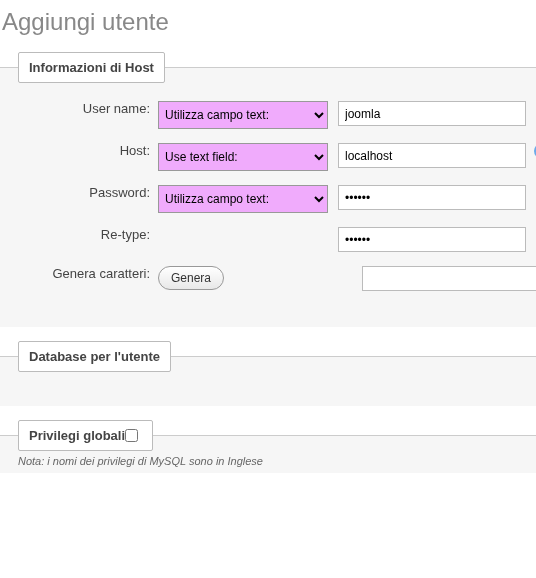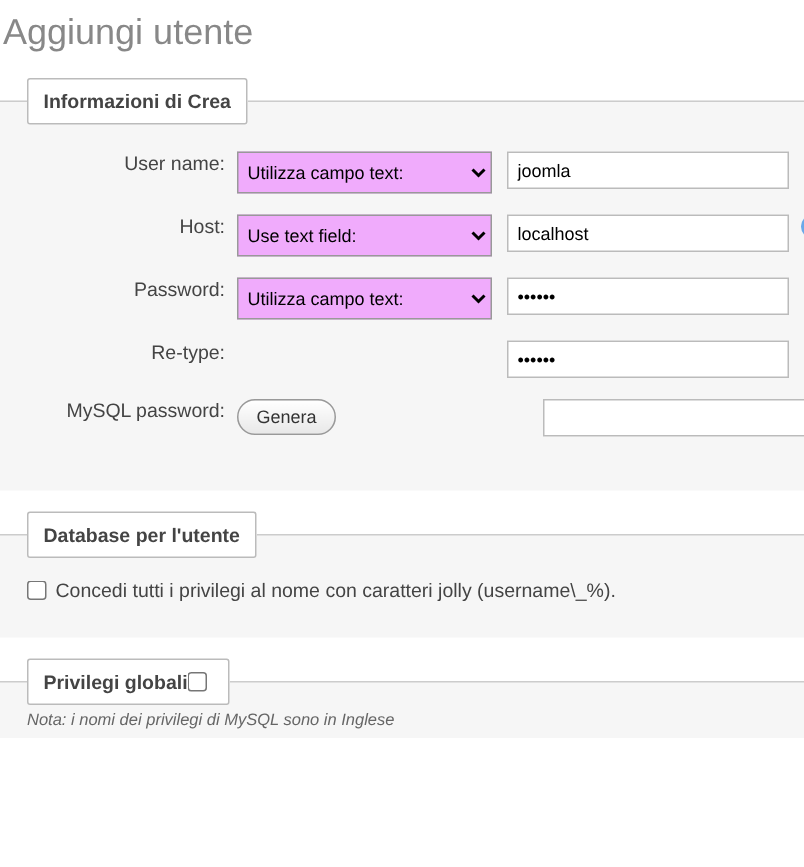--- a/index.html
+++ b/index.html
@@ -21,21 +21,21 @@
 .note{font-style:italic;font-size:11px;color:#666;padding:4px 18px 0}
 .legend-inline{display:flex;align-items:center;gap:0}
 .legend-inline input{margin-right:4px}
 </style>
 </head>
 <body>
 
 <div class="page-title">Aggiungi utente</div>
 
 <fieldset class="open">
-  <legend>Informazioni di Crea</legend>
+  <legend>Informazioni di Host</legend>
   <div class="fs-body">
     <div class="row">
       <div class="lbl">User name:</div>
       <select class="sel"><option>Utilizza campo text:</option></select>
       <input class="txt" type="text" value="joomla" style="">
     </div>
     <div class="row">
       <div class="lbl">Host:</div>
       <select class="sel"><option>Use text field:</option></select>
       <input class="txt" type="text" value="localhost" style="">
@@ -45,35 +45,31 @@
       <div class="lbl">Password:</div>
       <select class="sel"><option>Utilizza campo text:</option></select>
       <input class="txt" type="text" value="••••••" style="">
     </div>
     <div class="row">
       <div class="lbl">Re-type:</div>
       <div class="spacer"></div>
       <input class="txt" type="text" value="••••••" style="">
     </div>
     <div class="row">
-      <div class="lbl">MySQL password:</div>
+      <div class="lbl">Genera caratteri:</div>
       <div class="spacer" style="width:auto;flex:0 0 auto"><button class="btn">Genera</button></div>
       <div style="flex:1"></div>
       <input class="txt" type="text" style="margin-left: 0px;" value="">
     </div>
   </div>
 </fieldset>
 
 <fieldset class="open">
   <legend>Database per l'utente</legend>
   <div class="fs-body" style="padding-top:12px">
-    <div class="chk-row">
-      <input type="checkbox" style="">
-      <span>Concedi tutti i privilegi al nome con caratteri jolly (username\_%).</span>
-    </div>
   </div>
 </fieldset>
 
 <fieldset style="background:#f6f6f6;padding-bottom:6px">
   <legend>
     <span class="legend-inline">
       <span>Privilegi globali</span>
       <span style="display:flex;align-items:center">
         <input type="checkbox" style="">
       </span>

